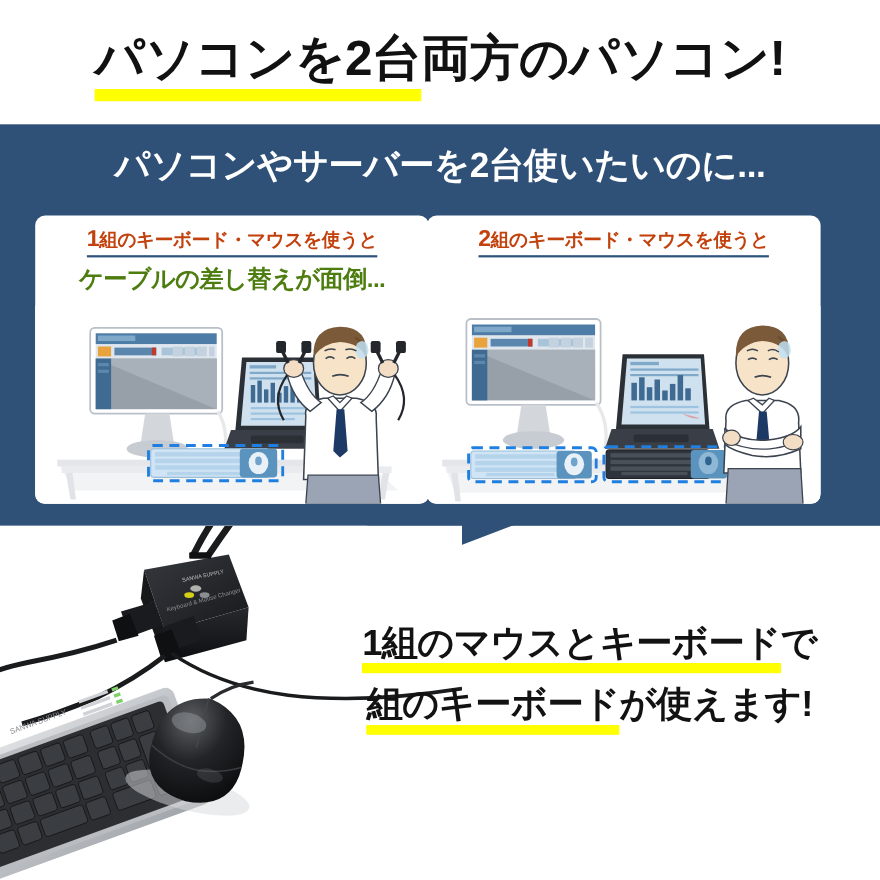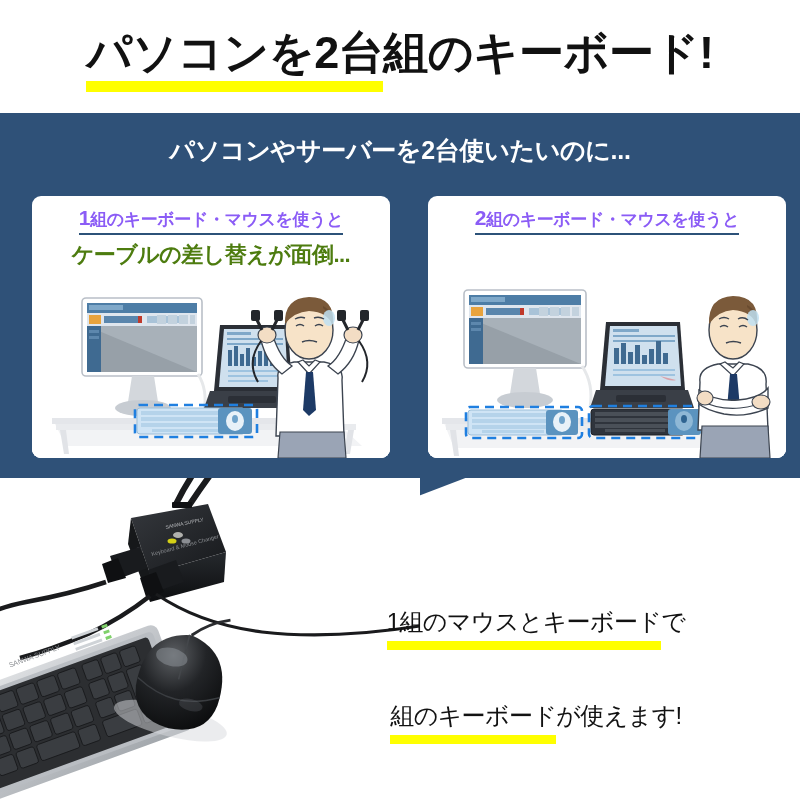--- a/index.html
+++ b/index.html
@@ -28,68 +28,68 @@
     position:absolute; left:0; top:113px; width:800px; height:365px;
     background:#2f5178;
   }
   .navy-arrow{
     position:absolute; left:332px; top:477px; width:0; height:0;
     border-left:68px solid transparent; border-right:68px solid transparent;
     border-top:26px solid #2f5178;
   }
   .panel-title{
     position:absolute; left:0; top:132px; width:800px; text-align:center;
-    color:#ffffff; font-size:25px; font-weight:bold; letter-spacing:-0.3px;
+    color:#ffffff; font-size:32px; font-weight:bold; letter-spacing:-0.3px;
     white-space:nowrap; line-height:36px;
   }
 
   
   .card{
     position:absolute; top:196px; width:358px; height:262px;
     background:#ffffff; border-radius:9px; overflow:hidden;
   }
   .card.left{ left:32px; }
-  .card.right{ left:428px; }
+  .card.right{ left:388px; }
 
   .card-head{ position:absolute; left:0; top:0; width:100%; padding:10px 12px 0; text-align:center; }
   .card-kicker{
-    display:inline-block; color:#8b5cf6; font-size:17px; font-weight:bold;
+    display:inline-block; color:#c2410c; font-size:17px; font-weight:bold;
     letter-spacing:-0.4px; white-space:nowrap; line-height:23px;
     border-bottom:2.5px solid #2c5279; padding-bottom:2px;
   }
   .card-kicker .num{ font-size:21px; }
   .card-sub{
     margin-top:6px; color:#4d7c0f; font-size:22px; font-weight:bold;
     letter-spacing:-0.5px; white-space:nowrap; line-height:28px;
   }
 
   
   .illus{ position:absolute; left:0; bottom:0; width:358px; height:180px; background:#fff; }
   .ill-svg{ display:block; width:358px; height:180px; }
 
   
   .photo{ position:absolute; left:0; top:478px; width:420px; height:322px; overflow:hidden; background:#fff; }
   .photo-svg{ display:block; width:420px; height:322px; }
 
   
   .bottom-copy{ position:absolute; left:286px; top:556px; width:500px; text-align:center; }
   .bc-line{
-    font-size:24px; font-weight:normal; color:#121212; letter-spacing:-0.6px;
-    white-space:nowrap; line-height:56px;margin-top:38px;
+    font-size:33px; font-weight:bold; color:#121212; letter-spacing:-0.6px;
+    white-space:nowrap; line-height:56px;
   }
   .bc-mark{
     display:inline-block;
     background:linear-gradient(to top,#ffff00 0,#ffff00 9px,transparent 9px);
   }
 </style>
 </head>
 <body>
 
 <div class="headline-zone">
-  <div class="headline"><span class="hl-mark">パソコンを2台</span><span>組のキーボード!</span></div>
+  <div class="headline"><span class="hl-mark">パソコンを2台</span><span>両方のパソコン!</span></div>
 </div>
 
 <div class="navy-panel"></div>
 <div class="navy-arrow"></div>
 <div class="panel-title">パソコンやサーバーを2台使いたいのに...</div>
 
 <div class="card left">
   <div class="card-head">
     <div class="card-kicker"><span class="num">1</span><span>組のキーボード・マウスを使うと</span></div>
     <div class="card-sub">ケーブルの差し替えが面倒...</div>

